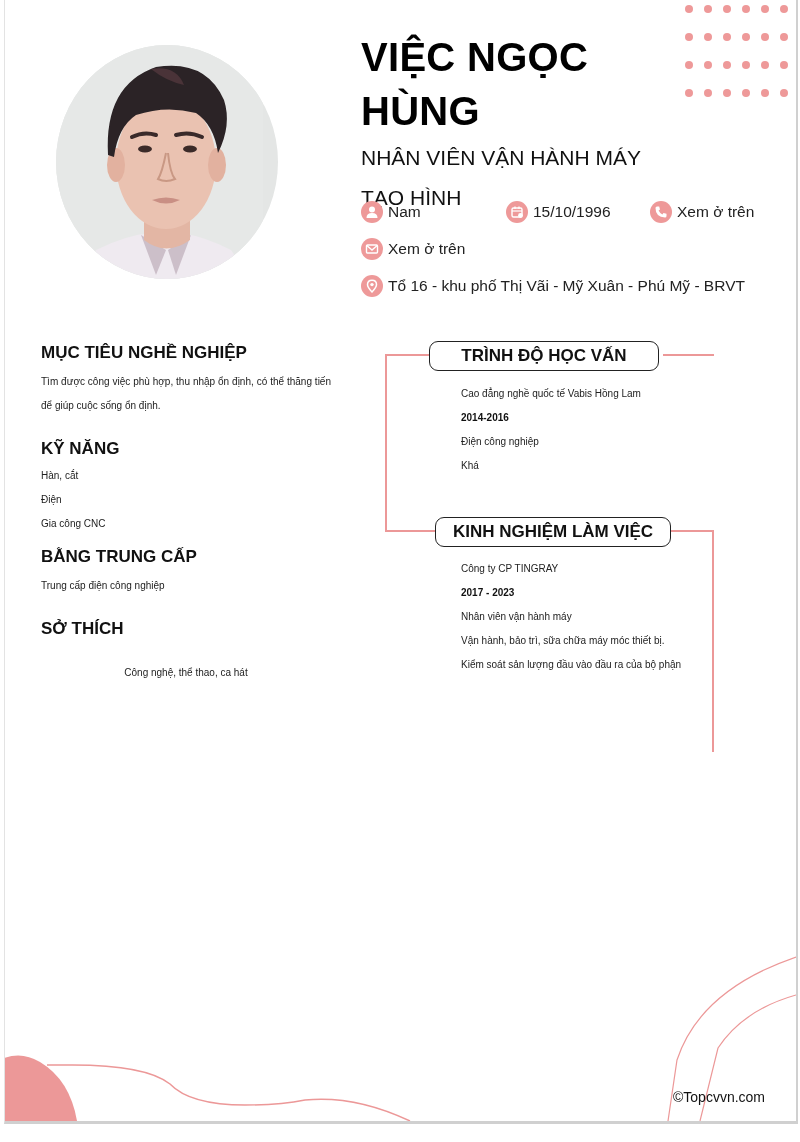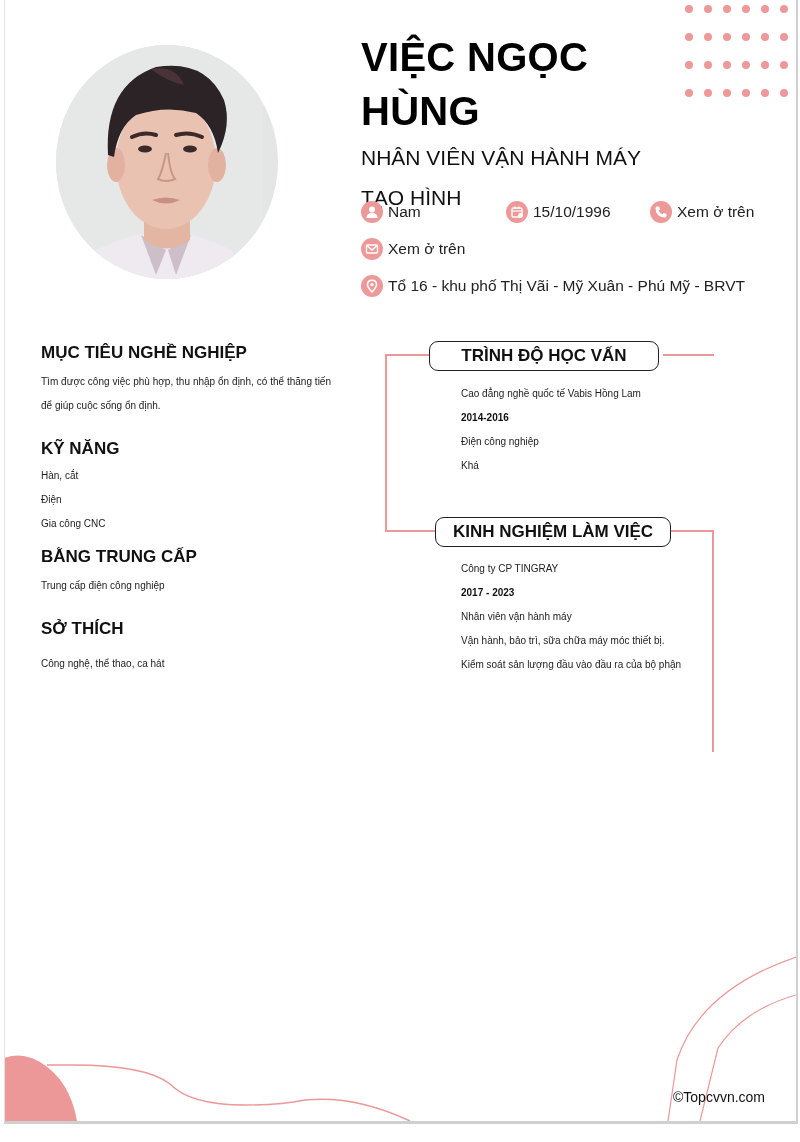--- a/index.html
+++ b/index.html
@@ -158,21 +158,21 @@
       <p class="sec-body" style="margin-top:2px;">Hàn, cắt</p>
       <p class="sec-body">Điện</p>
       <p class="sec-body">Gia công CNC</p>
     </div>
     <div style="margin-top:8px;">
       <h3 class="sec-title">BẰNG TRUNG CẤP</h3>
       <p class="sec-body" style="margin-top:4px;">Trung cấp điện công nghiệp</p>
     </div>
     <div style="margin-top:18px;">
       <h3 class="sec-title">SỞ THÍCH</h3>
-      <p class="sec-body" style="margin-top:10px;">Công nghệ, thể thao, ca hát</p>
+      <p class="sec-body" style="margin-top:19px;text-align:center;">Công nghệ, thể thao, ca hát</p>
     </div>
   </div>
 
   <div class="line" style="left:380px; top:354px; width:2px; height:178px;"></div>
   <div class="line" style="left:380px; top:354px; width:52px; height:2px;"></div>
   <div class="line" style="left:658px; top:354px; width:51px; height:2px;"></div>
   <div class="line" style="left:380px; top:530px; width:52px; height:2px;"></div>
   <div class="line" style="left:658px; top:530px; width:51px; height:2px;"></div>
   <div class="line" style="left:707px; top:530px; width:2px; height:222px;"></div>
 

